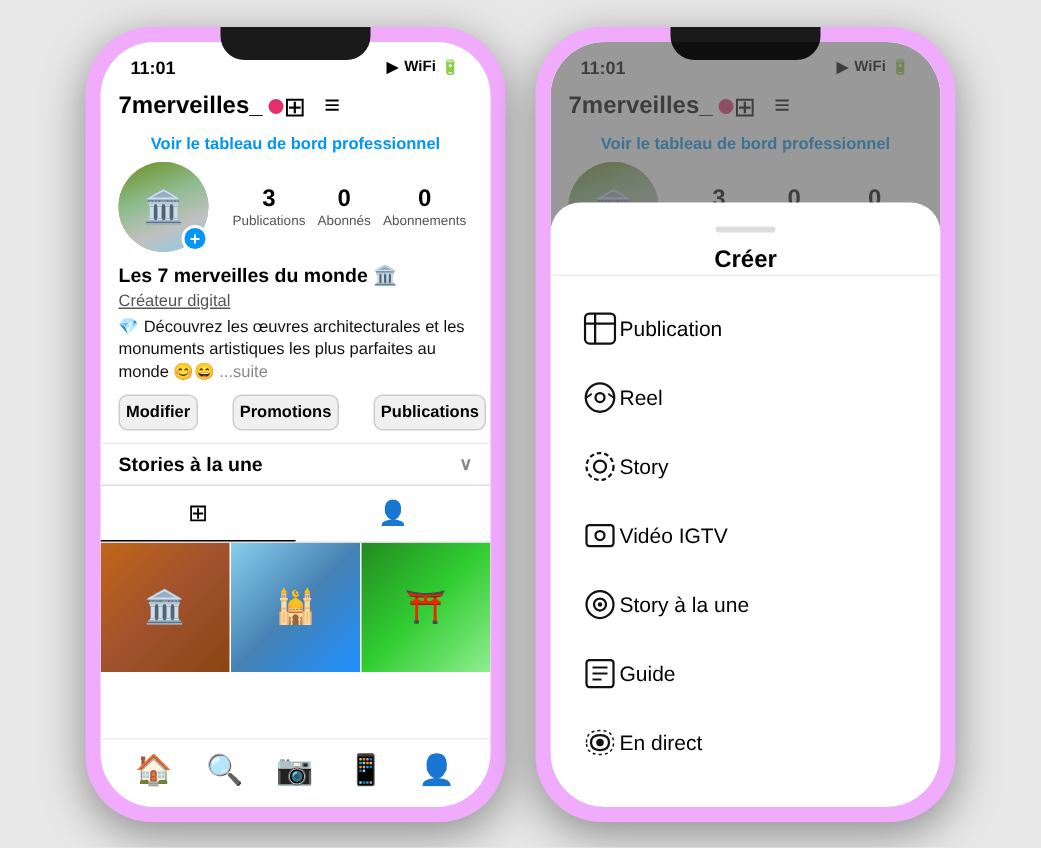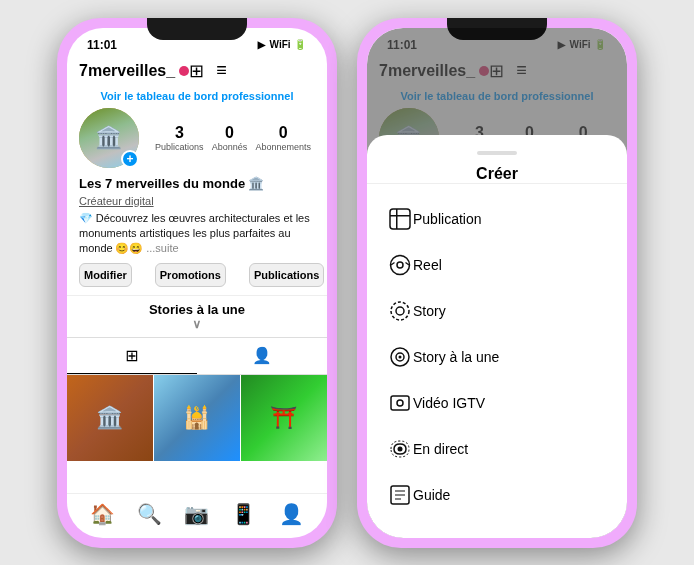--- a/index.html
+++ b/index.html
@@ -236,21 +236,20 @@
     
     .stories-header {
       display: flex;
       justify-content: space-between;
       align-items: center;
       padding: 6px 12px;
       font-size: 13px;
       font-weight: 600;
       border-top: 0.5px solid #eee;
       flex-shrink: 0;
-      flex-direction: column;
     }
 
     .chevron { font-size: 12px; color: #888; }
 
     
     .grid-tabs {
       display: flex;
       border-top: 0.5px solid #ddd;
       border-bottom: 0.5px solid #ddd;
       flex-shrink: 0;
@@ -549,56 +548,56 @@
               <circle cx="11" cy="11" r="9" stroke="#111" stroke-width="1.5" stroke-dasharray="3 2"></circle>
               <circle cx="11" cy="11" r="4" stroke="#111" stroke-width="1.5"></circle>
             </svg>
           </div>
           <span>Story</span>
         </div>
 
         <div class="modal-item">
           <div class="modal-icon">
             <svg width="22" height="22" viewBox="0 0 22 22" fill="none">
+              <rect x="2" y="4" width="18" height="14" rx="2" stroke="#111" stroke-width="1.5"></rect>
+              <circle cx="11" cy="11" r="3" stroke="#111" stroke-width="1.5"></circle>
+            </svg>
+          </div>
+          <span>Vidéo IGTV</span>
+        </div>
+
+        <div class="modal-item">
+          <div class="modal-icon">
+            <svg width="22" height="22" viewBox="0 0 22 22" fill="none">
               <circle cx="11" cy="11" r="9" stroke="#111" stroke-width="1.5"></circle>
               <circle cx="11" cy="11" r="4" stroke="#111" stroke-width="1.5"></circle>
               <circle cx="11" cy="11" r="1.5" fill="#111"></circle>
             </svg>
           </div>
           <span>Story à la une</span>
-        </div>
-
-        <div class="modal-item">
-          <div class="modal-icon">
-            <svg width="22" height="22" viewBox="0 0 22 22" fill="none">
-              <rect x="2" y="4" width="18" height="14" rx="2" stroke="#111" stroke-width="1.5"></rect>
-              <circle cx="11" cy="11" r="3" stroke="#111" stroke-width="1.5"></circle>
-            </svg>
-          </div>
-          <span>Vidéo IGTV</span>
-        </div>
-
-        <div class="modal-item">
-          <div class="modal-icon">
-            <svg width="22" height="22" viewBox="0 0 22 22" fill="none">
-              <circle cx="11" cy="11" r="2.5" fill="#111"></circle>
-              <path d="M5 11 Q5 6 11 6 Q17 6 17 11 Q17 16 11 16 Q5 16 5 11" stroke="#111" stroke-width="1.5" fill="none"></path>
-              <path d="M2 11 Q2 3 11 3 Q20 3 20 11 Q20 19 11 19 Q2 19 2 11" stroke="#111" stroke-width="1" fill="none" stroke-dasharray="2 2"></path>
-            </svg>
-          </div>
-          <span>En direct</span>
         </div>
 
         <div class="modal-item">
           <div class="modal-icon">
             <svg width="22" height="22" viewBox="0 0 22 22" fill="none">
               <rect x="2" y="2" width="18" height="18" rx="2" stroke="#111" stroke-width="1.5"></rect>
               <line x1="6" y1="7" x2="16" y2="7" stroke="#111" stroke-width="1.2"></line>
               <line x1="6" y1="11" x2="16" y2="11" stroke="#111" stroke-width="1.2"></line>
               <line x1="6" y1="15" x2="12" y2="15" stroke="#111" stroke-width="1.2"></line>
             </svg>
           </div>
           <span>Guide</span>
         </div>
+
+        <div class="modal-item">
+          <div class="modal-icon">
+            <svg width="22" height="22" viewBox="0 0 22 22" fill="none">
+              <circle cx="11" cy="11" r="2.5" fill="#111"></circle>
+              <path d="M5 11 Q5 6 11 6 Q17 6 17 11 Q17 16 11 16 Q5 16 5 11" stroke="#111" stroke-width="1.5" fill="none"></path>
+              <path d="M2 11 Q2 3 11 3 Q20 3 20 11 Q20 19 11 19 Q2 19 2 11" stroke="#111" stroke-width="1" fill="none" stroke-dasharray="2 2"></path>
+            </svg>
+          </div>
+          <span>En direct</span>
+        </div>
       </div>
     </div>
   </div>
 </div>
 
 </body></html>

